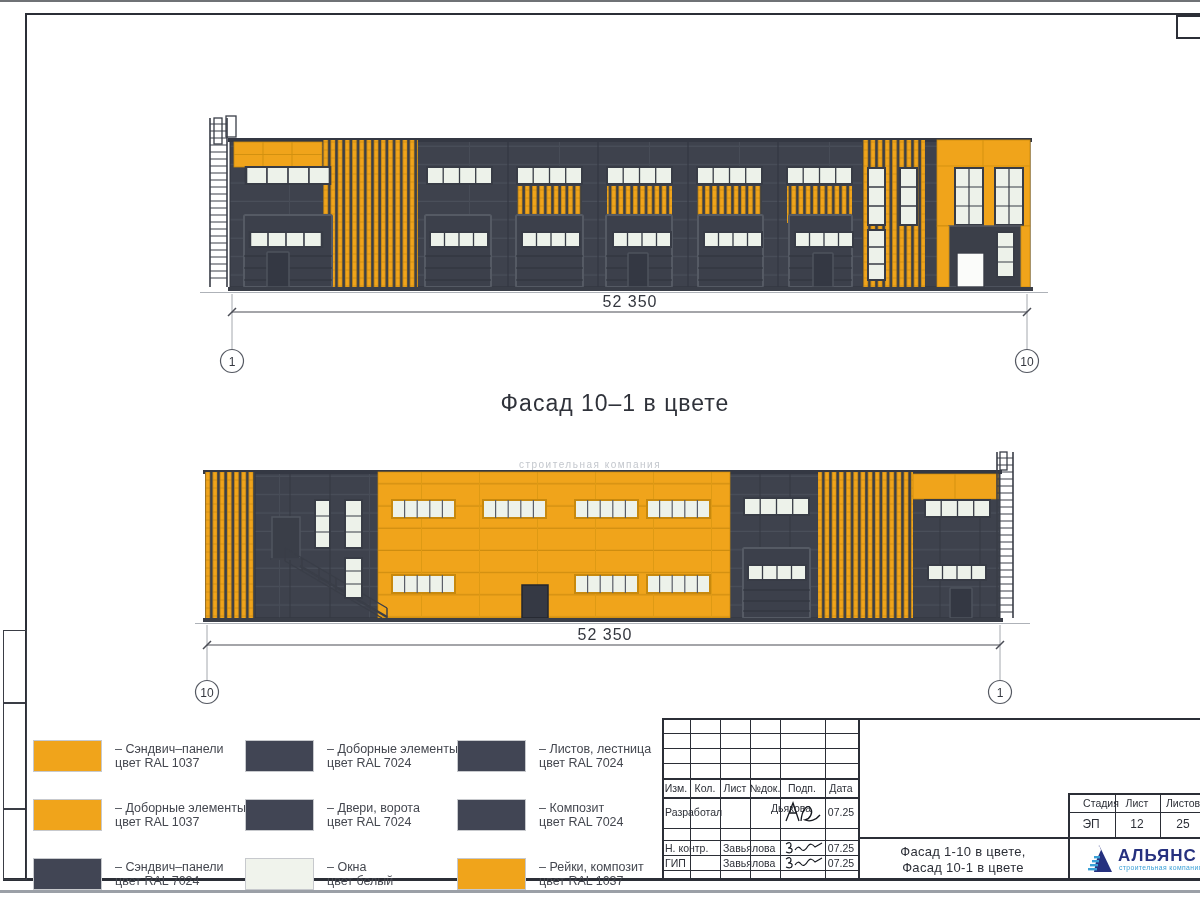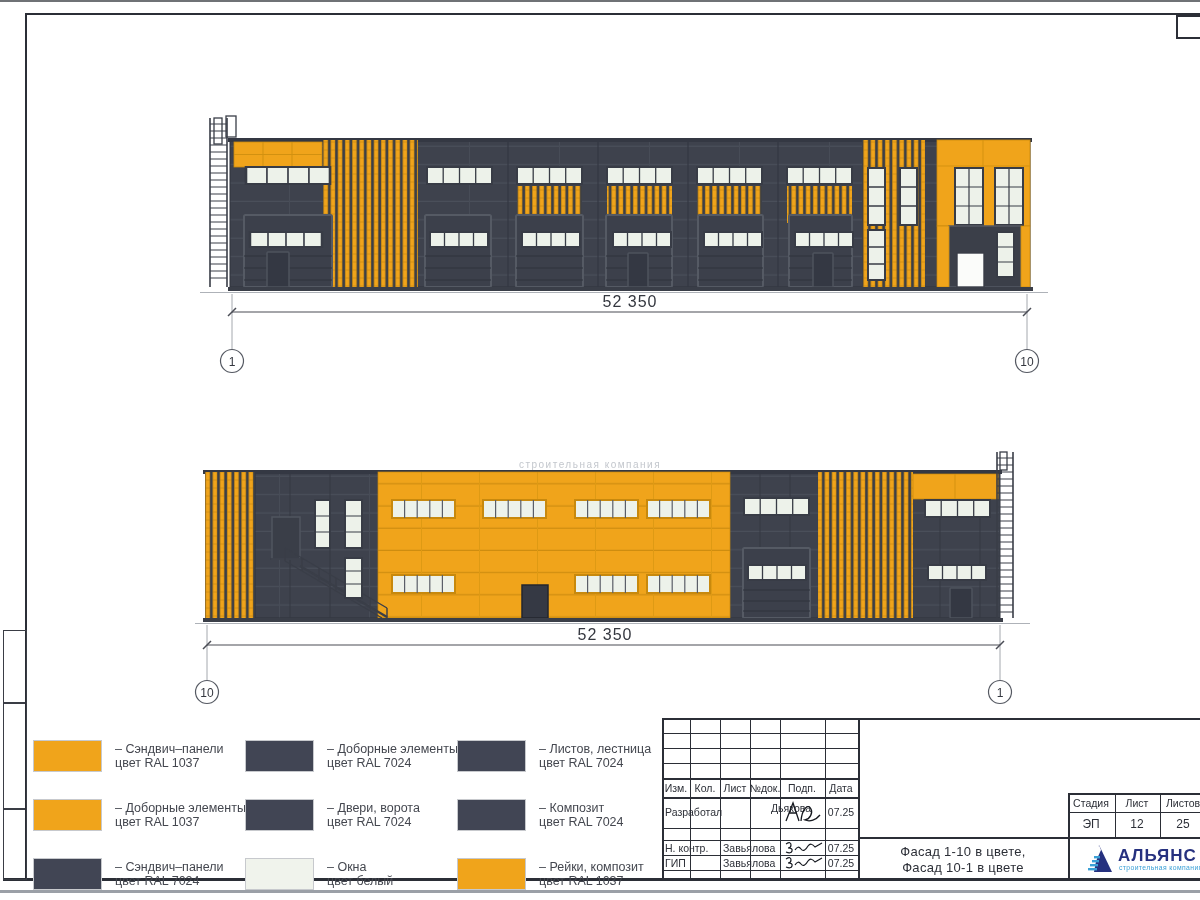--- a/index.html
+++ b/index.html
@@ -45,20 +45,21 @@
 
   <div class="line" style="left:25px;top:13px;width:1175px;height:2px;"></div>
   <div class="line" style="left:25px;top:13px;width:2px;height:868px;"></div>
   <div class="line" style="left:3px;top:878px;width:1197px;height:3px;"></div>
   <div class="abs" style="left:1176px;top:15px;width:38px;height:20px;border:2px solid #2b2e36;"></div>
 
   <div class="abs" style="left:3px;top:630px;width:22px;height:248px;border:1.5px solid #3a3d45;"></div>
   <div class="thinline" style="left:3px;top:702px;width:22px;height:1.5px;"></div>
   <div class="thinline" style="left:3px;top:808px;width:22px;height:1.5px;"></div>
 
+  <div class="dwg-title" style="left:190px;top:390px;width:850px;">Фасад 10–1 в цвете</div>
 
   <svg class="abs" style="left:200px;top:110px;" width="850" height="270" viewBox="0 0 850 270">
     <defs>
       <pattern id="slatP" width="7.2" height="8" patternUnits="userSpaceOnUse">
         <rect width="7.2" height="8" fill="#3A3E48"></rect>
         <rect x="1.1" width="4.3" height="8" class="f-or" stroke="#B87E0E" stroke-width="0.5"></rect>
       </pattern>
       <pattern id="panelP" width="90" height="18.4" patternUnits="userSpaceOnUse">
         <rect width="90" height="18.4" class="f-gr"></rect>
         <rect y="17.2" width="90" height="1.2" fill="#4A4F5A"></rect>
@@ -383,21 +384,21 @@
     <div class="tb-text tb-h" style="left:3px;top:139px;">ГИП</div>
     <div class="tb-text tb-h" style="left:61px;top:139px;">Завьялова</div>
     <div class="tb-text tb-h tb-c" style="left:179px;top:139px;">07.25</div>
     <svg class="abs" style="left:122px;top:137px;" width="40" height="15" viewBox="0 0 40 15">
       <path d="M2 4 Q7 1 7 5 Q7 8 4 8 Q9 8 8 11 Q7 14 2 12 M11 10 Q14 5 17 9 Q20 13 24 6 Q27 2 31 7 L38 3" fill="none" stroke="#15181f" stroke-width="1.2"></path>
     </svg>
 
     <div class="tb-text doc-title tb-c" style="left:301px;top:126px;">Фасад 1-10 в цвете,</div>
     <div class="tb-text doc-title tb-c" style="left:301px;top:142px;text-align:right;">Фасад 10-1 в цвете</div>
 
-    <div class="tb-text tb-h tb-c" style="left:429px;top:79px;">Стадия</div>
+    <div class="tb-text tb-h tb-c" style="left:439px;top:79px;">Стадия</div>
     <div class="tb-text tb-h tb-c" style="left:475px;top:79px;">Лист</div>
     <div class="tb-text tb-h tb-c" style="left:521px;top:79px;">Листов</div>
     <div class="tb-text stage-val tb-c" style="left:429px;top:99px;">ЭП</div>
     <div class="tb-text stage-val tb-c" style="left:475px;top:99px;">12</div>
     <div class="tb-text stage-val tb-c" style="left:521px;top:99px;">25</div>
 
     <svg class="abs" style="left:423px;top:126px;" width="28" height="30" viewBox="0 0 28 30">
       <path d="M14 1 L27 28 H9 Z" fill="var(--logo-blue,#26317F)"></path>
       <path d="M1 28 L14 1 L16 6 L6 28 Z" fill="#fff" stroke="none"></path>
       <rect x="3" y="24" width="9" height="2.4" fill="var(--logo-cyan,#3AA0D6)"></rect>

